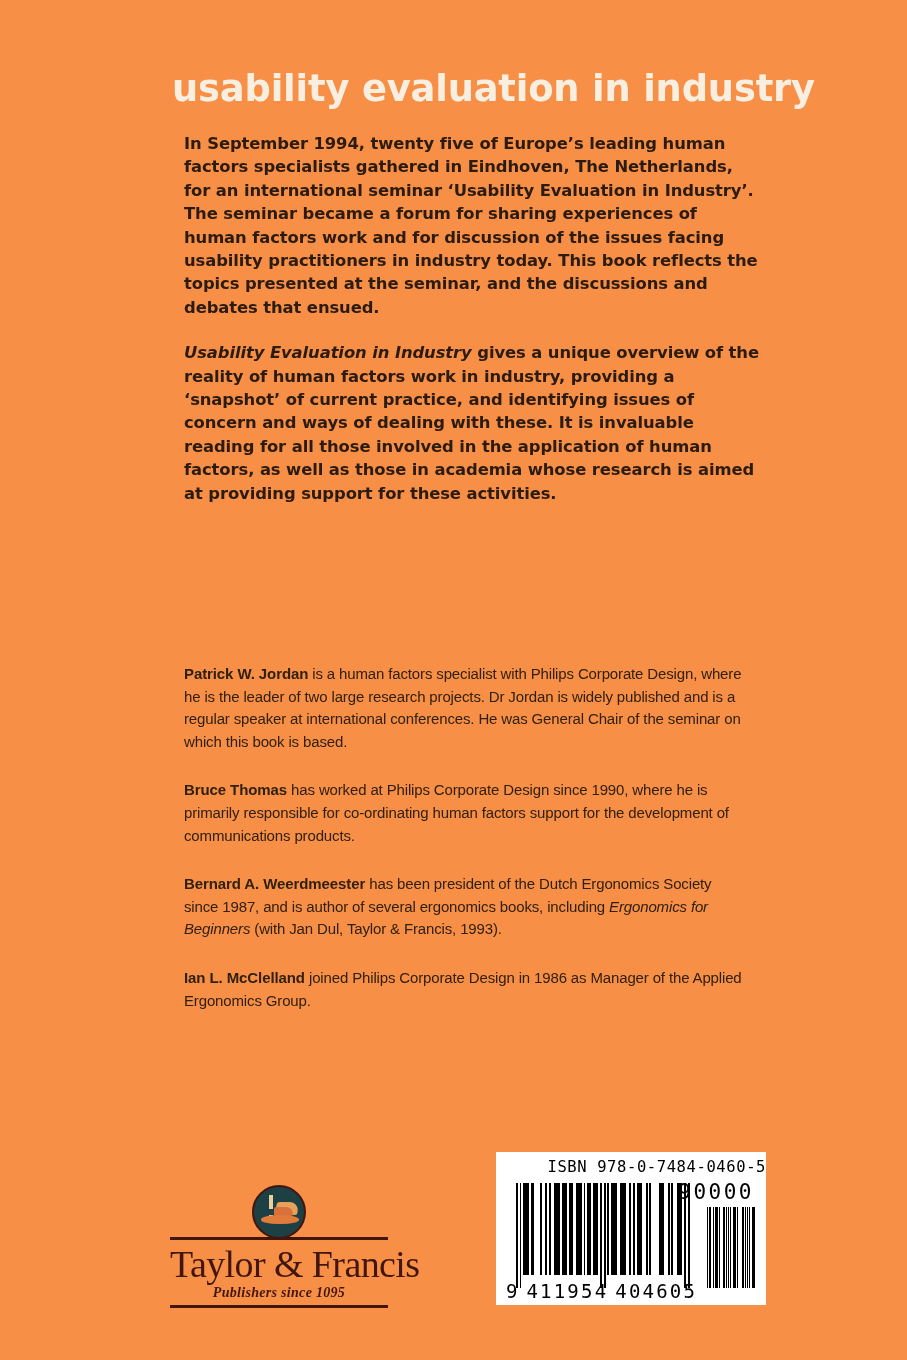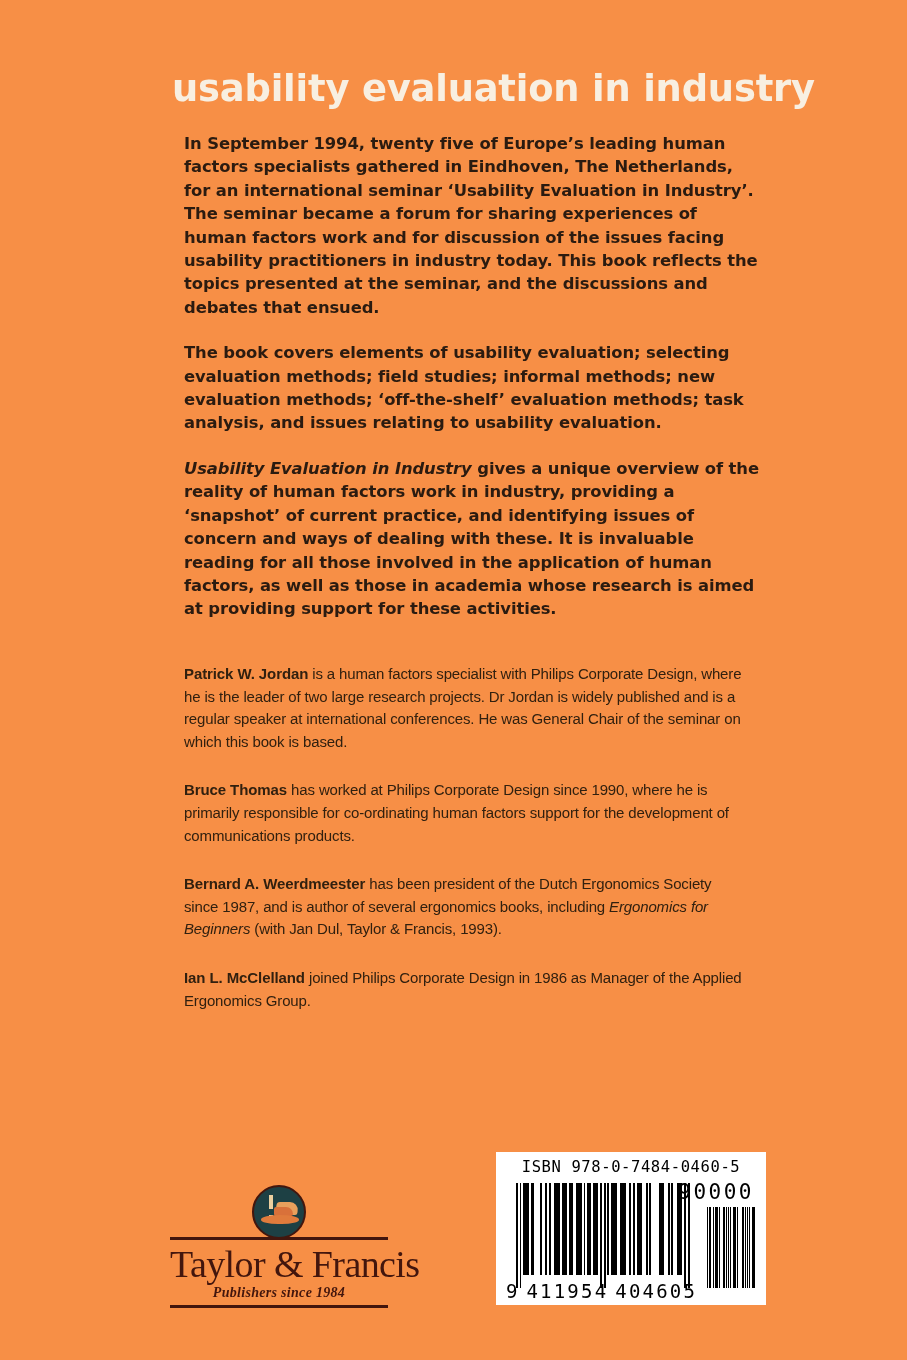--- a/index.html
+++ b/index.html
@@ -199,21 +199,21 @@
     top: 1152px;
     width: 270px;
     height: 153px;
     background: #ffffff;
   }
   .isbn-line {
     position: absolute;
     left: 0;
     top: 6px;
     width: 270px;
-    text-align: center;
+    text-align: right;
     font-family: "DejaVu Sans Mono", monospace;
     font-size: 15.5px;
     letter-spacing: 0.6px;
     color: #000;
     white-space: nowrap;
   }
   .addon-num {
     position: absolute;
     right: 12px;
     top: 28px;
@@ -262,21 +262,20 @@
 </style>
 </head>
 <body>
 
 <div class="cover">
 
   <div class="title">usability evaluation in industry</div>
 
   <div class="blurb">
     <p>In September 1994, twenty five of Europe’s leading human factors specialists gathered in Eindhoven, The Netherlands, for an international seminar ‘Usability Evaluation in Industry’. The seminar became a forum for sharing experiences of human factors work and for discussion of the issues facing usability practitioners in industry today. This book reflects the topics pres­ented at the seminar, and the discussions and debates that ensued.</p>
-    <p>The book covers elements of usability evaluation; selecting evaluation methods; field studies; informal methods; new evaluation methods; ‘off-the-shelf’ evaluation methods; task analysis, and issues relating to usability evaluation.</p>
     <p class="last"><em>Usability Evaluation in Industry</em><span> gives a unique overview of the reality of human factors work in industry, providing a ‘snapshot’ of current practice, and identi­fying issues of concern and ways of dealing with these. It is invaluable reading for all those involved in the application of human factors, as well as those in academia whose research is aimed at providing support for these activities.</span></p>
   </div>
 
   <div class="bios">
     <p class="bio"><span class="name">Patrick W. Jordan</span><span> is a human factors specialist with Philips Corporate Design, where he is the leader of two large research projects. Dr Jordan is widely published and is a regular speaker at international conferences. He was General Chair of the seminar on which this book is based.</span></p>
 
     <p class="bio"><span class="name">Bruce Thomas</span><span> has worked at Philips Corporate Design since 1990, where he is primarily responsible for co-ordinating human factors support for the development of communications products.</span></p>
 
     <p class="bio"><span class="name">Bernard A. Weerdmeester</span><span> has been president of the Dutch Ergonomics Society since 1987, and is author of several ergonomics books, including </span><span class="ital">Ergonomics for Beginners</span><span> (with Jan Dul, Taylor &amp; Francis, 1993).</span></p>
 
@@ -286,21 +285,21 @@
   <div class="logo">
     <div class="logo-emblem">
       <div class="mark-pen"></div>
       <div class="mark-book"></div>
       <div class="mark-book2"></div>
       <div class="mark-pen2"></div>
       <div class="mark-hand"></div>
     </div>
     <div class="rule rule-top"></div>
     <div class="logo-word">Taylor &amp; Francis</div>
-    <div class="logo-tag">Publishers since 1984</div>
+    <div class="logo-tag">Publishers since 1095</div>
     <div class="rule rule-bottom"></div>
   </div>
 
   <div class="barcode-box">
     <div class="isbn-line">ISBN 978-0-7484-0460-5</div>
     <div class="addon-num">90000</div>
     <div class="bars-main">
         <span class="bar" style="width: 1.84211px; flex: 0 0 1.84211px;"></span>
         <span class="sp" style="width: 1.84211px; flex: 0 0 1.84211px;"></span>
         <span class="bar" style="width: 1.84211px; flex: 0 0 1.84211px;"></span>

